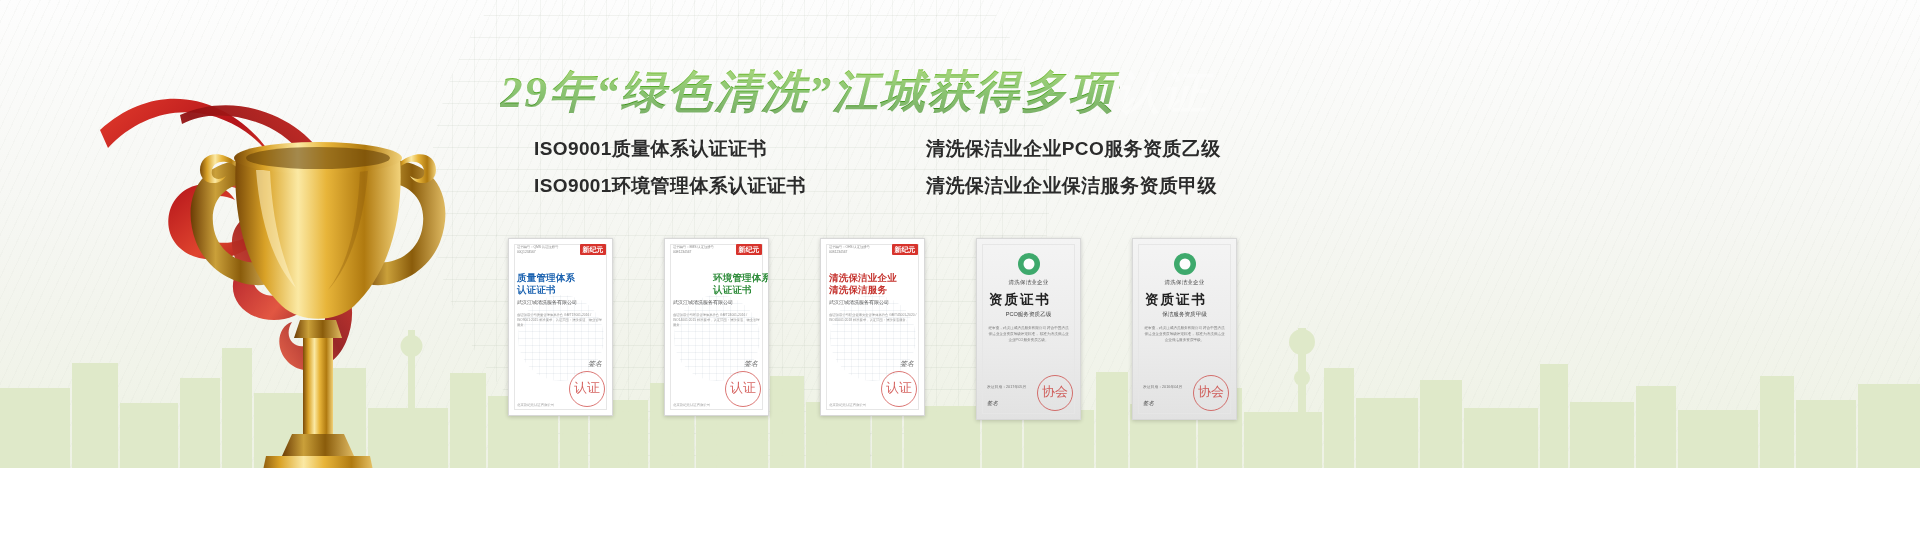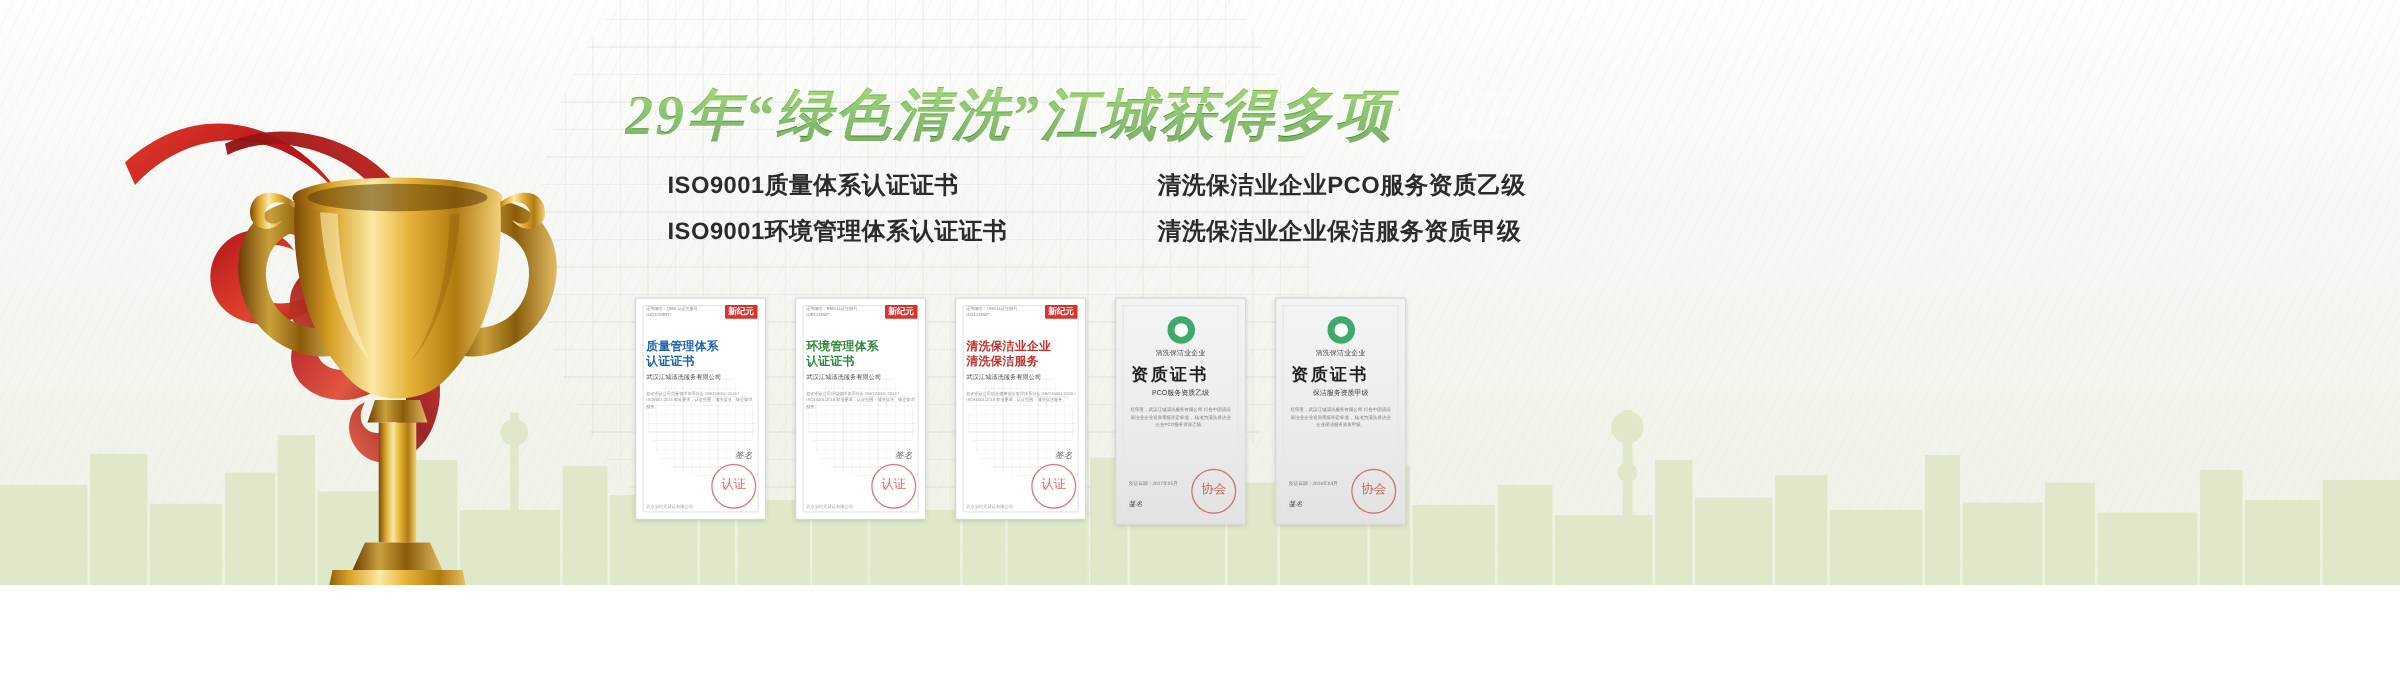--- a/index.html
+++ b/index.html
@@ -103,21 +103,21 @@
   .list-col.left  { left: 505px; top: 130px; }
   .list-col.right { left: 897px; top: 130px; }
   .list-col div { letter-spacing: .4px; }
 
   
   .cert-row {
     position: absolute;
     left: 508px;
     top: 238px;
     display: flex;
-    gap: 23px;
+    gap: 51px;
   }
   .cert {
     width: 105px;
     height: 178px;
     background: #ffffff;
     border: 1px solid #d8d8d8;
     box-shadow: 0 1px 4px rgba(0,0,0,.18);
     position: relative;
     overflow: hidden;
     padding: 6px 7px;
@@ -169,21 +169,21 @@
     position: absolute;
     left: 8px;
     top: 33px;
     width: 88px;
     font-size: 9.5px;
     line-height: 12px;
     font-weight: bold;
     letter-spacing: .2px;
   }
   .cert-title.blue  { color: #1c63b0; }
-  .cert-title.green { color: #2e8c3a; }
+  .cert-title.green { color: #2e8c3a; margin-left: 40px; }
   .cert-title.red   { color: #c4302b; }
   .cert-company {
     position: absolute;
     left: 8px;
     top: 60px;
     width: 88px;
     font-size: 5px;
     line-height: 7px;
     color: #555;
   }
@@ -213,21 +213,21 @@
   }
   .cert-stamp {
     position: absolute;
     right: 7px;
     bottom: 8px;
     width: 34px;
     height: 34px;
     border-radius: 50%;
     border: 1.6px solid rgba(199,42,38,.75);
     color: rgba(199,42,38,.85);
-    font-size: 10px;
+    font-size: 13px;
     line-height: 31px;
     text-align: center;
     opacity: .85;
   }
 
   
   .cert.silver {
     background: linear-gradient(to bottom, #f4f4f4 0%, #ebebeb 60%, #e2e2e2 100%);
   }
   .cert .pco-badge {

